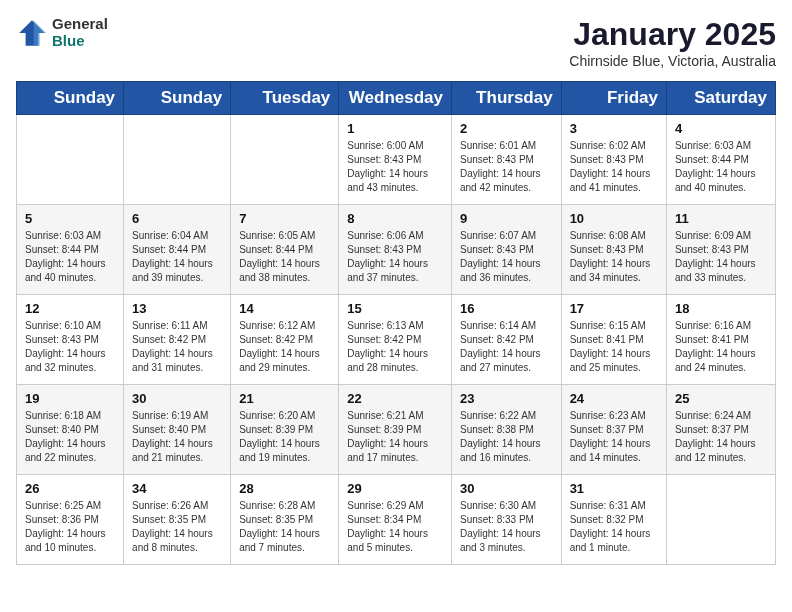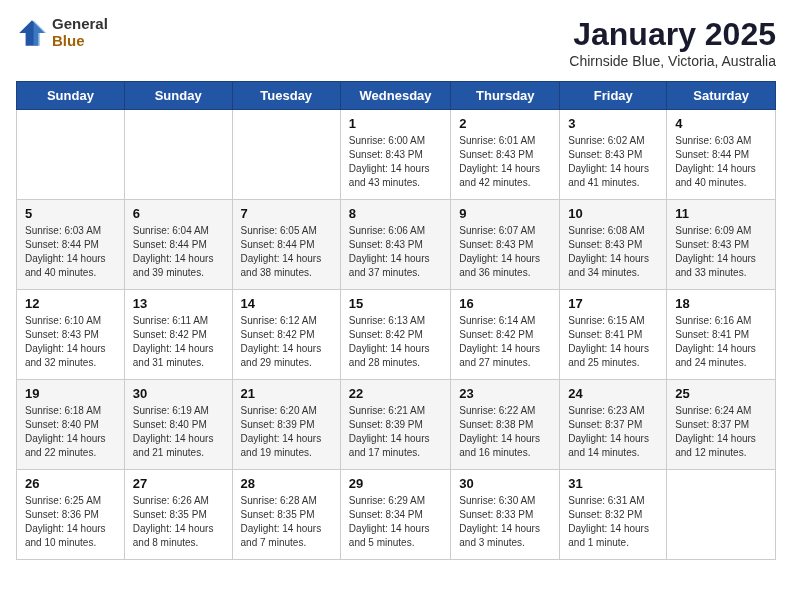--- a/index.html
+++ b/index.html
@@ -28,21 +28,21 @@
       line-height: 1.1;
     }
     .logo-general {
       font-size: 15px;
       font-weight: bold;
       color: #333;
     }
     .logo-blue {
       font-size: 15px;
       font-weight: bold;
-      color: #a16207;
+      color: #0f766e;
     }
     .logo-icon {
       width: 32px;
       height: 32px;
     }
     .title-section {
       text-align: right;
     }
     .month-title {
       font-size: 32px;
@@ -54,23 +54,23 @@
       color: #333;
     }
     .calendar {
       width: 100%;
       border-collapse: collapse;
       border: 1px solid #ccc;
     }
     .calendar th {
       background-color: #2255a4;
       color: white;
-      text-align: center;
+      text-align: right;
       padding: 6px 8px;
-      font-size: 13px;
+      font-size: 17px;
       font-weight: bold;
       border: 1px solid #1a4080;
     }
     .calendar td {
       vertical-align: top;
       padding: 6px 8px;
       border: 1px solid #ccc;
       width: 113px;
       height: 90px;
       background: #fff;
@@ -239,21 +239,21 @@
           <span class="day-number">25</span>
           <div class="day-info">Sunrise: 6:24 AM<br>Sunset: 8:37 PM<br>Daylight: 14 hours<br>and 12 minutes.</div>
         </td>
       </tr>
       <tr>
         <td>
           <span class="day-number">26</span>
           <div class="day-info">Sunrise: 6:25 AM<br>Sunset: 8:36 PM<br>Daylight: 14 hours<br>and 10 minutes.</div>
         </td>
         <td>
-          <span class="day-number">27</span>
+          <span class="day-number">34</span>
           <div class="day-info">Sunrise: 6:26 AM<br>Sunset: 8:35 PM<br>Daylight: 14 hours<br>and 8 minutes.</div>
         </td>
         <td>
           <span class="day-number">28</span>
           <div class="day-info">Sunrise: 6:28 AM<br>Sunset: 8:35 PM<br>Daylight: 14 hours<br>and 7 minutes.</div>
         </td>
         <td>
           <span class="day-number">29</span>
           <div class="day-info">Sunrise: 6:29 AM<br>Sunset: 8:34 PM<br>Daylight: 14 hours<br>and 5 minutes.</div>
         </td>

